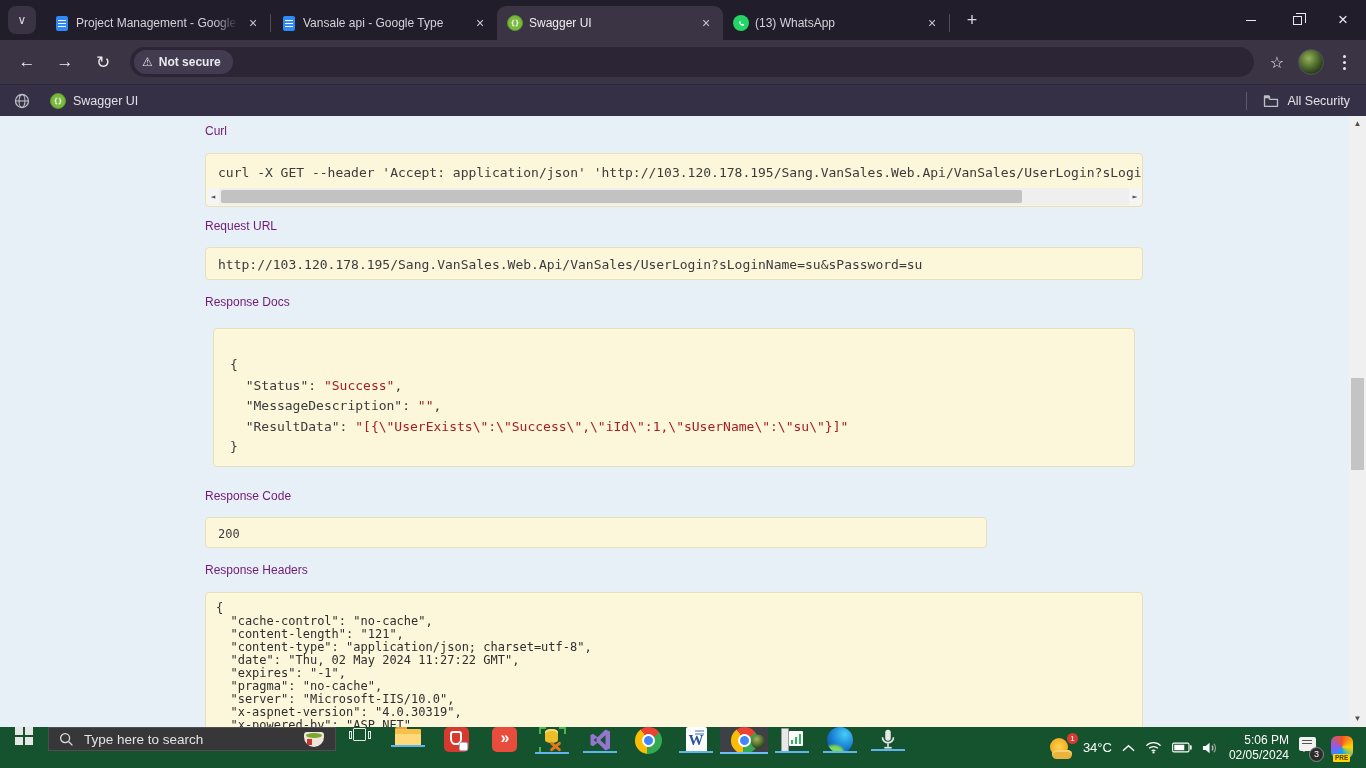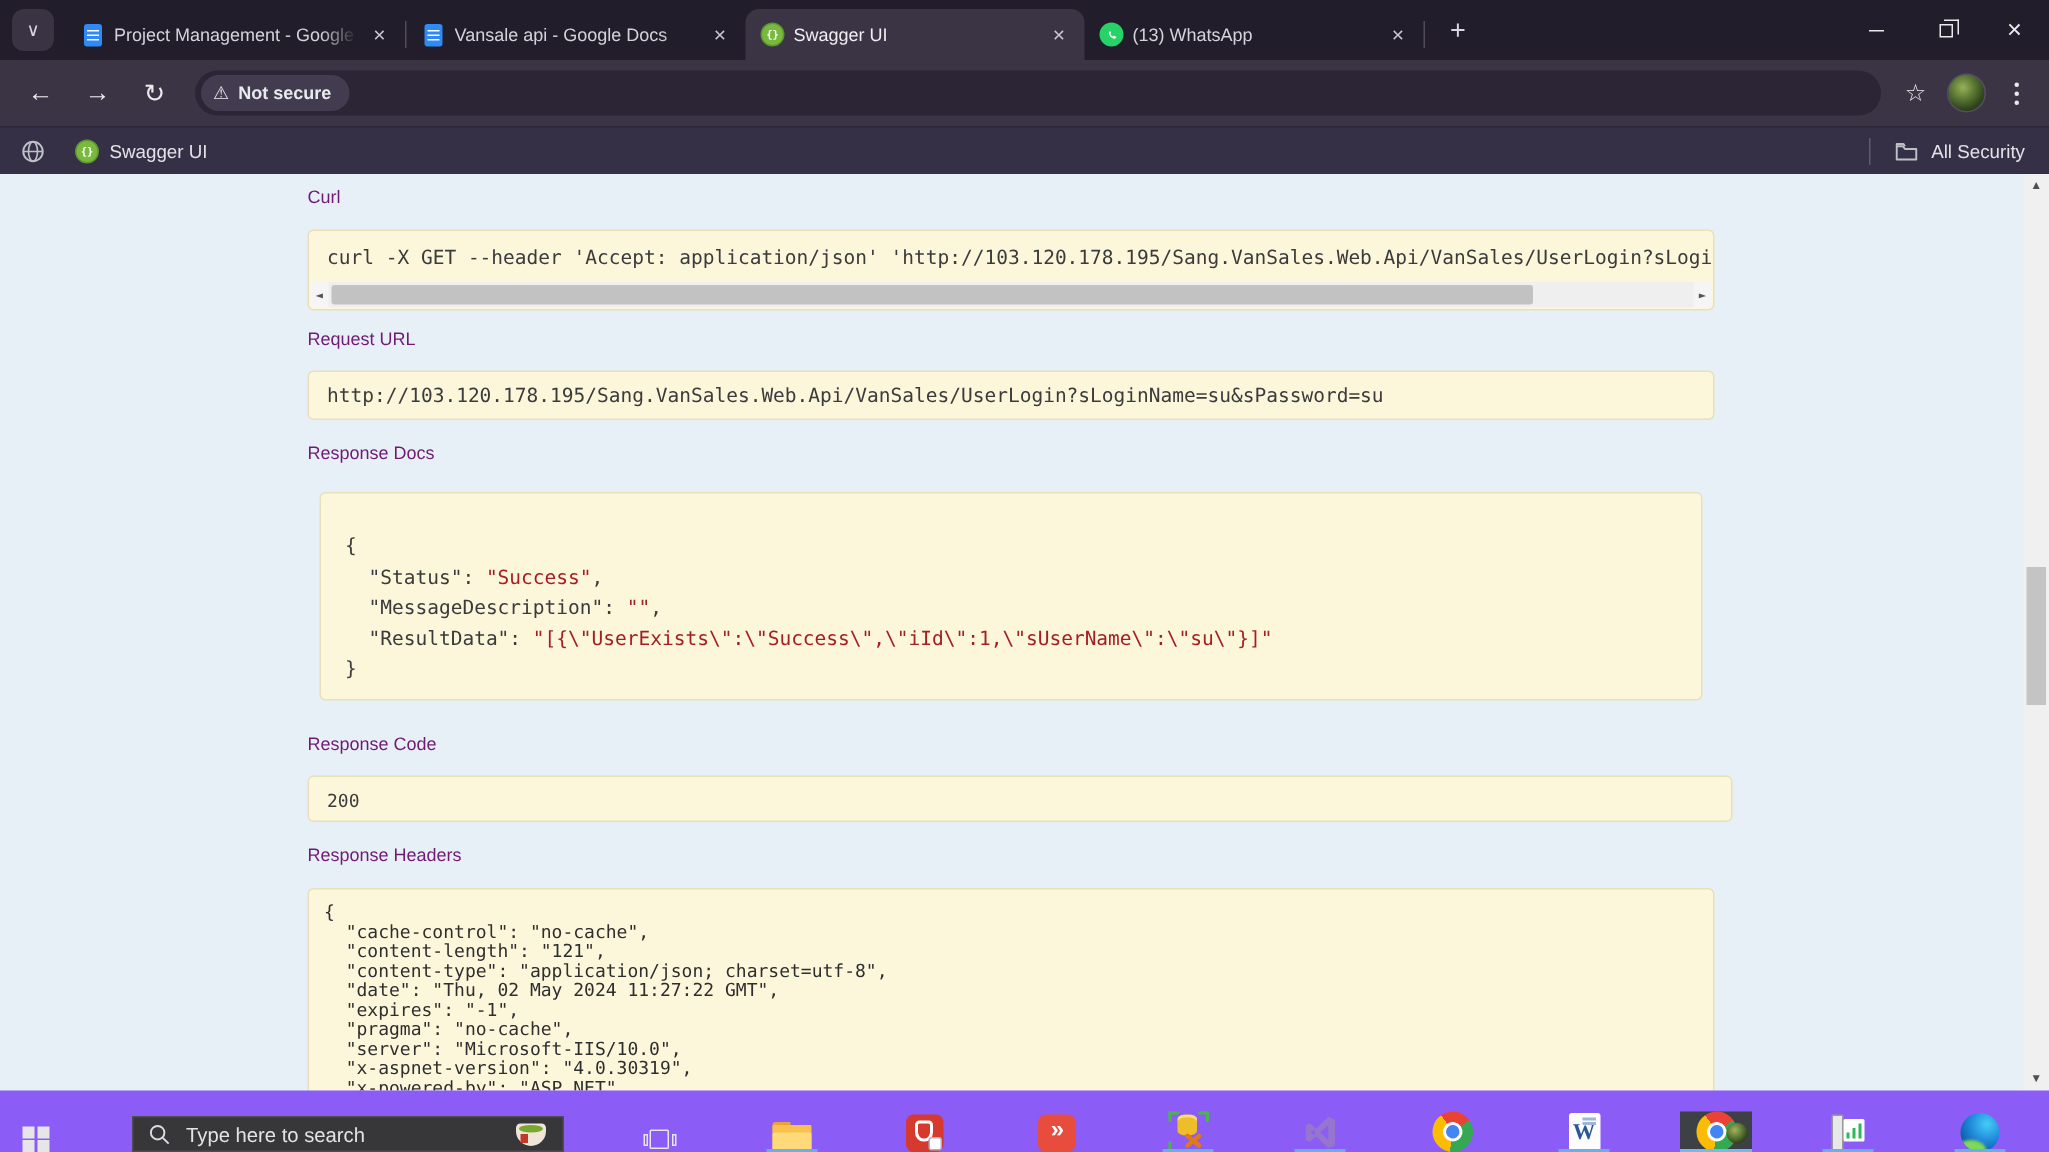--- a/index.html
+++ b/index.html
@@ -57,33 +57,33 @@
   .hscroll { position:absolute; left:1px; right:1px; bottom:1px; height:17px; background:#f5f5f5; display:flex; align-items:center; border-radius:0 0 3px 3px; }
   .hscroll .arr { width:12px; font-size:8px; color:#555; text-align:center; flex:0 0 auto; }
   .hscroll .track { position:relative; flex:1; height:100%; background:#efefef; }
   .hscroll .thumb { position:absolute; left:2px; top:2px; height:13px; width:88%; background:#c2c2c2; border-radius:2px; }
   .requrl-heading { top:103px; }
   .requrl-box { top:131px; left:0; width:938px; height:33px; font-size:13px; padding:9px 12px; white-space:nowrap; overflow:hidden; }
   .respbody-heading { top:179px; }
   .respbody-box { top:212px; left:8px; width:922px; height:139px; font-size:13px; line-height:20.5px; padding:26px 16px 0; white-space:pre; overflow:hidden; }
   .tok-v { color:#a41e22; }
   .respcode-heading { top:373px; }
-  .respcode-box { top:401px; left:0; width:950px; height:31px; font-size:12px; padding:9px 12px; }
+  .respcode-box { top:401px; left:0; width:782px; height:31px; font-size:12px; padding:9px 12px; }
   .respheaders-heading { top:447px; }
   .respheaders-box { top:476px; left:0; width:938px; height:160px; font-size:12px; line-height:13px; padding:9px 10px 0; white-space:pre; overflow:hidden; color:#2e2e2e; }
 
   
   .vscroll { position:absolute; right:0; top:0; width:17px; height:611px; background:#f0f0f0; }
   .vscroll .arr { position:absolute; left:0; width:17px; height:16px; color:#505050; font-size:8px; text-align:center; line-height:16px; }
   .vscroll .arr.up { top:0; }
   .vscroll .arr.down { bottom:0; }
   .vscroll .thumb { position:absolute; left:2px; width:13px; top:262px; height:92px; background:#c4c4c4; }
 
   
-  .taskbar { position:absolute; left:0; top:727px; width:1366px; height:41px; background:#8b5cf6; display:flex; align-items:flex-end;gap:40px; }
+  .taskbar { position:absolute; left:0; top:727px; width:1366px; height:41px; background:#14532d; display:flex; align-items:flex-start; }
   .tb-slot { width:48px; position:relative; display:flex; align-items:center; justify-content:center; flex:0 0 auto; }
   .tb-slot.running::after { content:""; position:absolute; bottom:0; left:7px; right:7px; height:2px; background:#5eb3f0; }
   .tb-slot.active-slot { background:#3d4045; }
   .tb-slot.active-slot::after { left:0; right:0; background:#6cbcf5; }
   .start-grid { display:grid; grid-template-columns:8px 8px; grid-template-rows:8px 8px; gap:1.5px; }
   .start-grid i { background:#e6e6e6; }
   .tb-search { width:288px; background:#37373a; border:1px solid #4e4e50; display:flex; align-items:center; padding:0 10px; flex:0 0 auto; }
   .tb-search .txt { color:#e3e3e3; font-size:13.5px; margin-left:10px; flex:1; }
   .teacup { width:22px; height:22px; position:relative; flex:0 0 auto; }
   .teacup .bowl { position:absolute; left:1px; top:4px; width:20px; height:15px; background:#efe6d8; border-radius:3px 3px 10px 10px; }
@@ -156,21 +156,21 @@
           <span class="docs-icon"></span>
         </span>
       <span class="title">Project Management - Google</span>
       <span class="close">×</span>
     </div>
     <div class="tab-sep"></div>
     <div class="tab">
       <span class="favicon">
           <span class="docs-icon"></span>
         </span>
-      <span class="title">Vansale api - Google Docs</span>
+      <span class="title">Vansale api - Google Type</span>
       <span class="close">×</span>
     </div>
     <div class="tab active">
       <span class="favicon">
           <span class="swagger-icon">{}</span>
         </span>
       <span class="title">Swagger UI</span>
       <span class="close">×</span>
     </div>
     <div class="tab">

